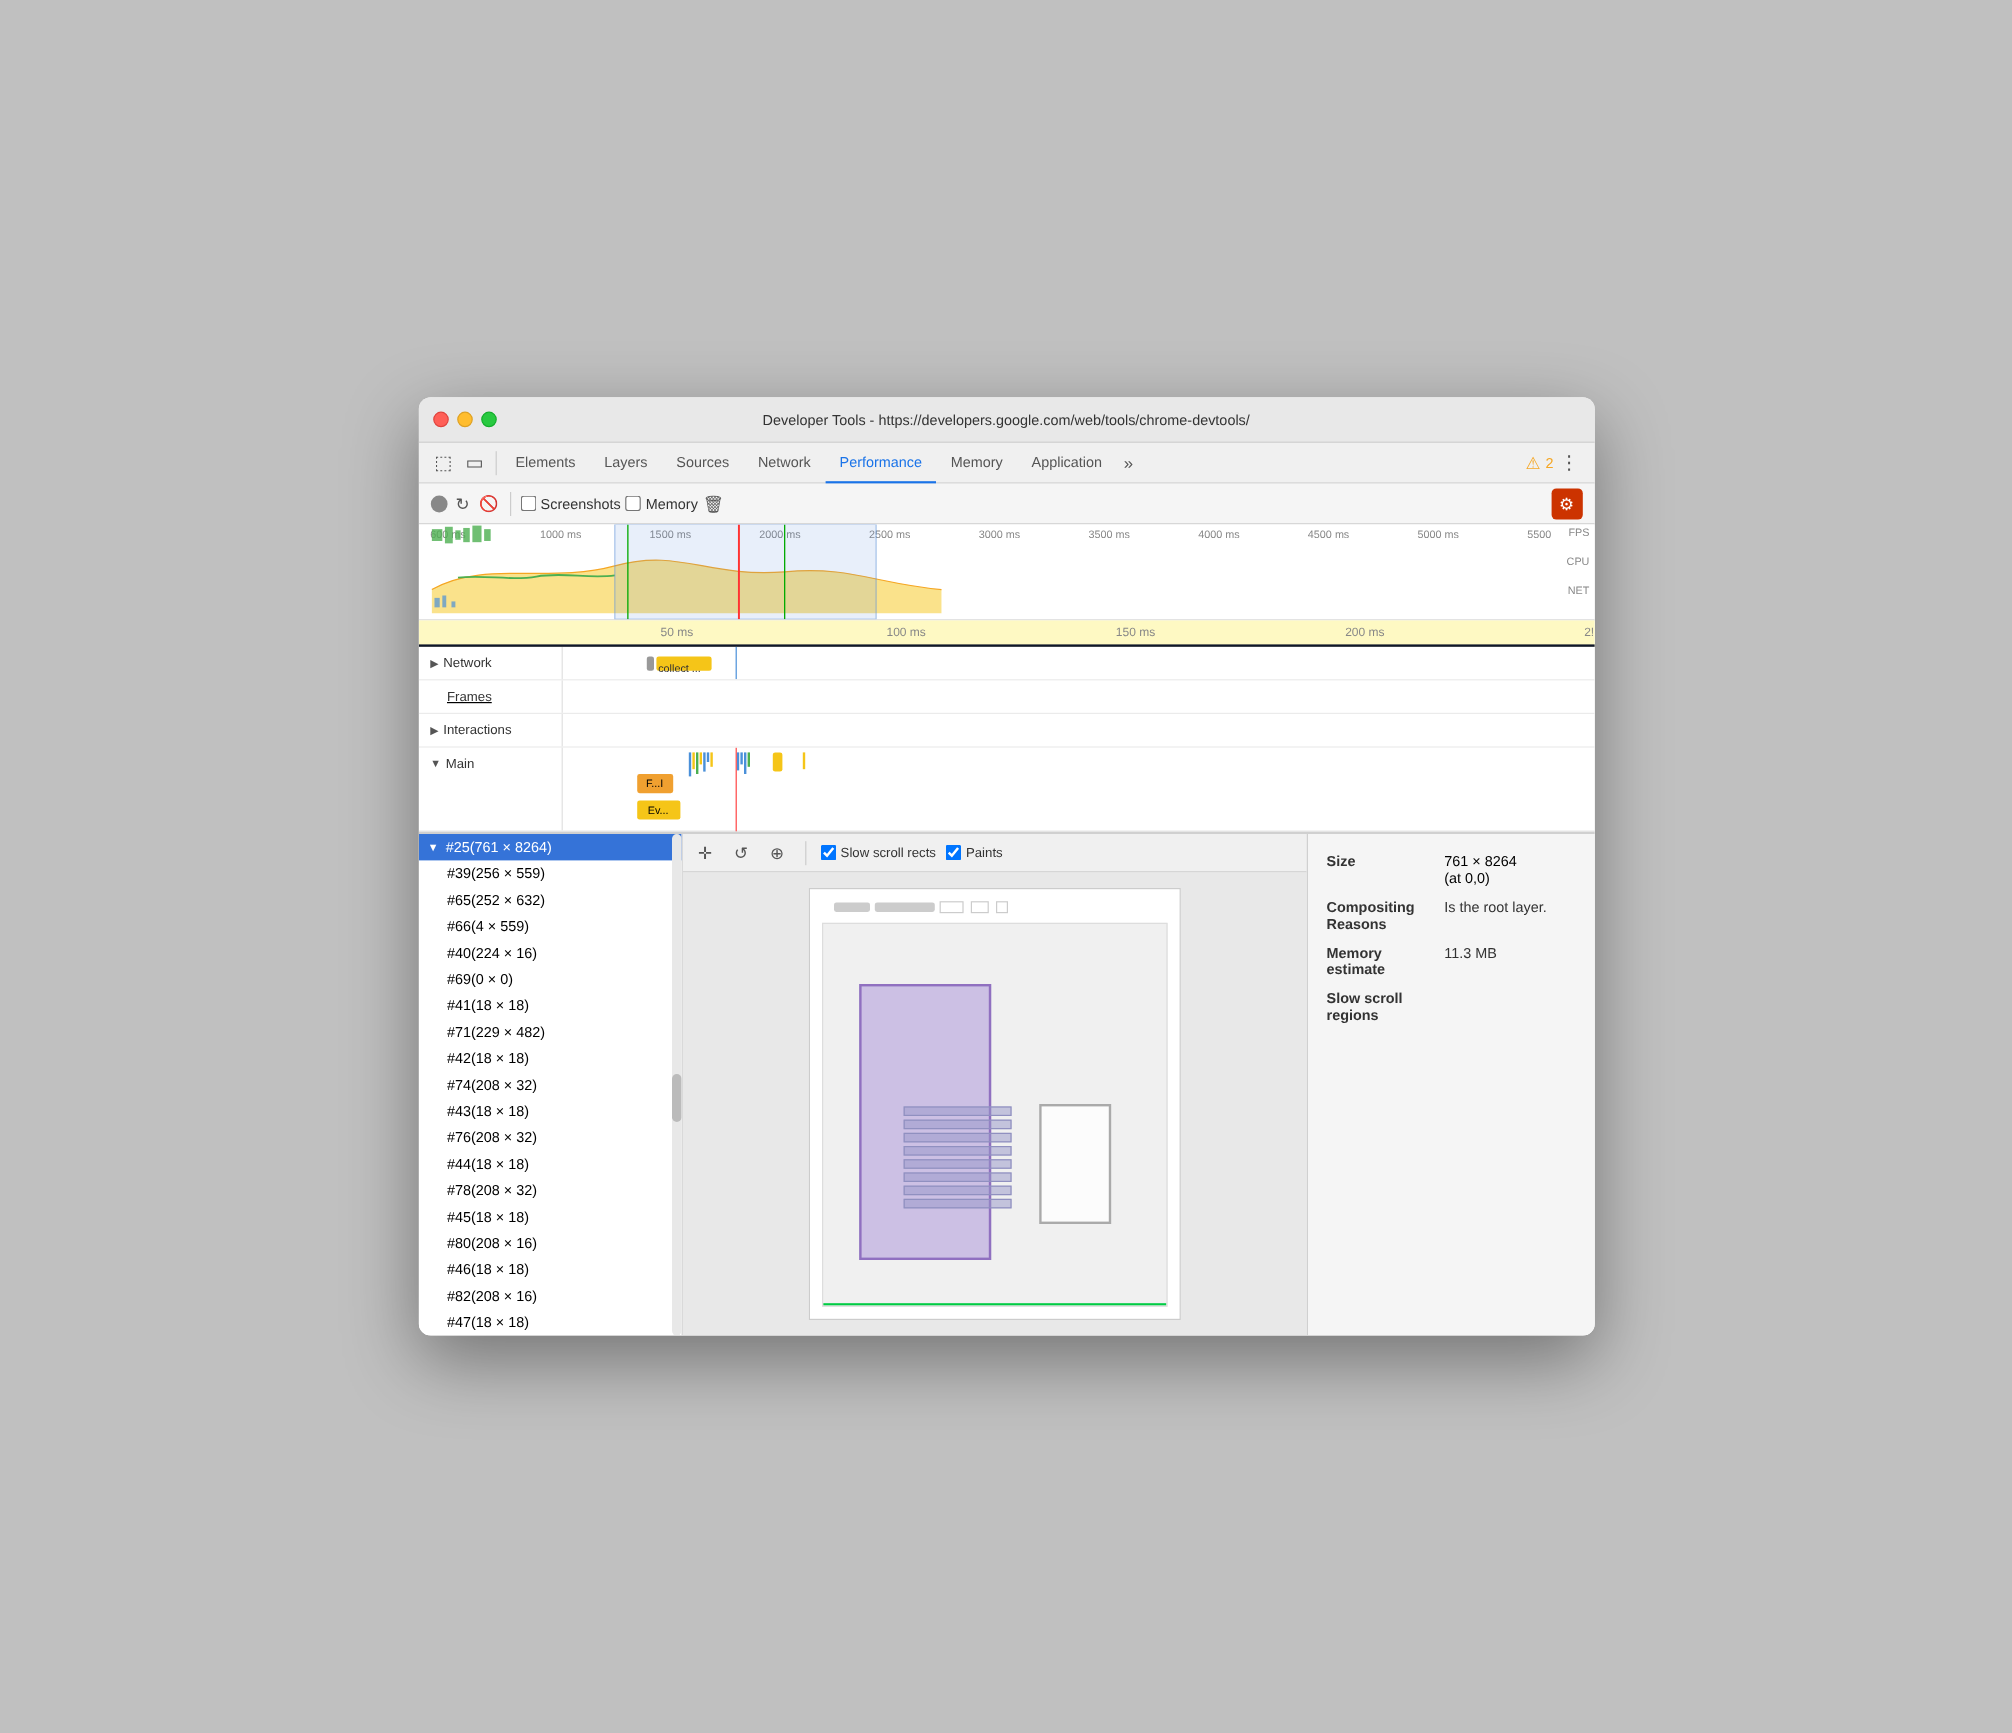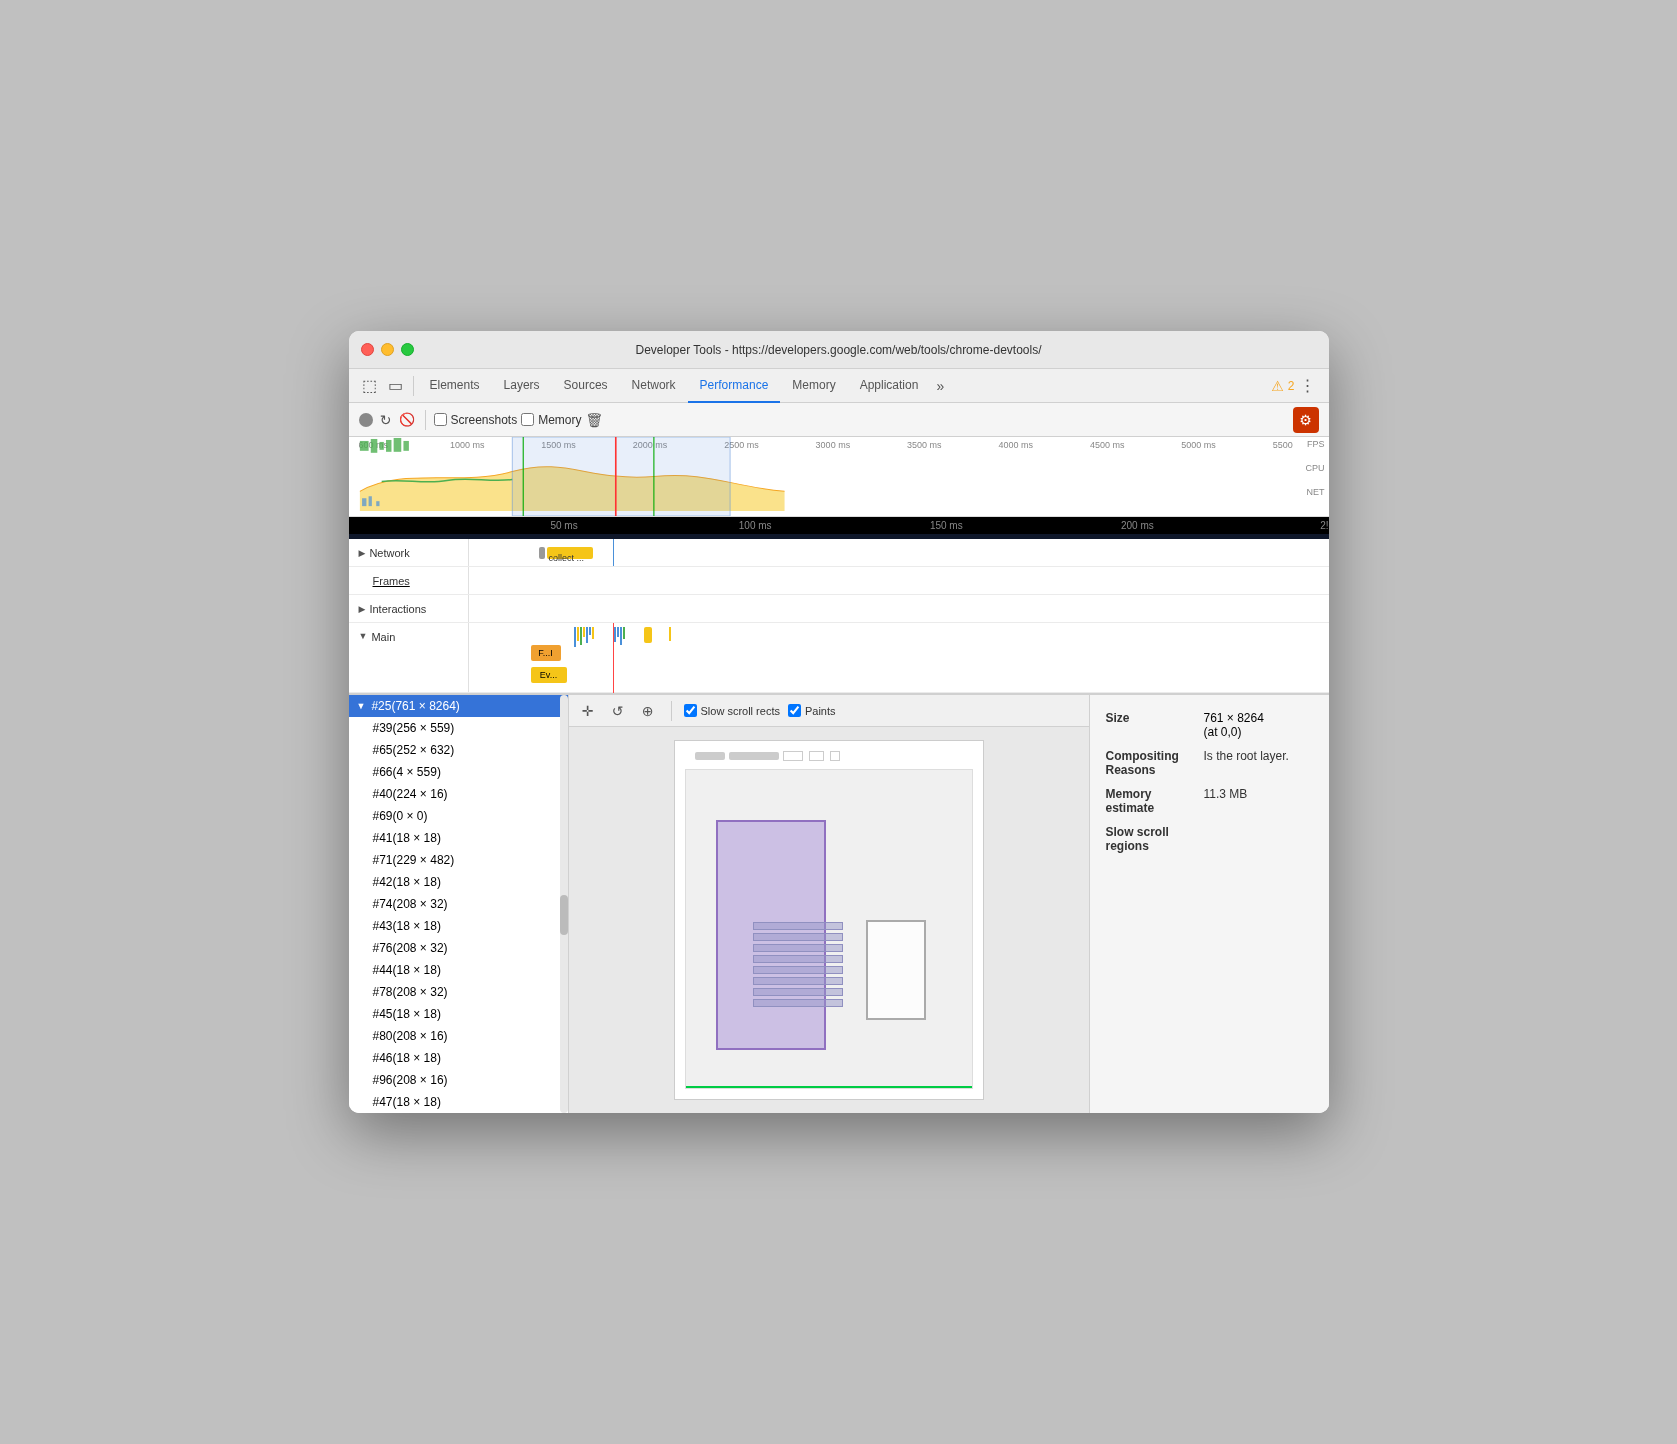--- a/index.html
+++ b/index.html
@@ -159,22 +159,22 @@
     }
     .fps-label { top: 2px; }
     .cpu-label { top: 26px; }
     .net-label { top: 50px; }
     
     .timeline-tracks {
       background: #fff;
     }
     .time-ruler-2 {
       height: 22px;
-      background: #000000;
-      border-bottom: 5px solid #0f172a;
+      background: #fef9c3;
+      border-bottom: 2px solid #0f172a;
       position: relative;
       display: flex;
       align-items: center;
       font-size: 10px;
       color: #888;
       padding-left: 120px;
       overflow: hidden;
     }
     .track-row {
       display: flex;
@@ -684,21 +684,21 @@
             <div class="layer-item" style="padding-left: 24px;">
               <span>#45(18 × 18)</span>
             </div>
             <div class="layer-item" style="padding-left: 24px;">
               <span>#80(208 × 16)</span>
             </div>
             <div class="layer-item" style="padding-left: 24px;">
               <span>#46(18 × 18)</span>
             </div>
             <div class="layer-item" style="padding-left: 24px;">
-              <span>#96(208 × 16)</span>
+              <span>#82(208 × 16)</span>
             </div>
             <div class="layer-item" style="padding-left: 24px;">
               <span>#47(18 × 18)</span>
             </div>
           </div>
         <div class="scrollbar-v">
           <div class="scrollbar-thumb"></div>
         </div>
       </div>
 

